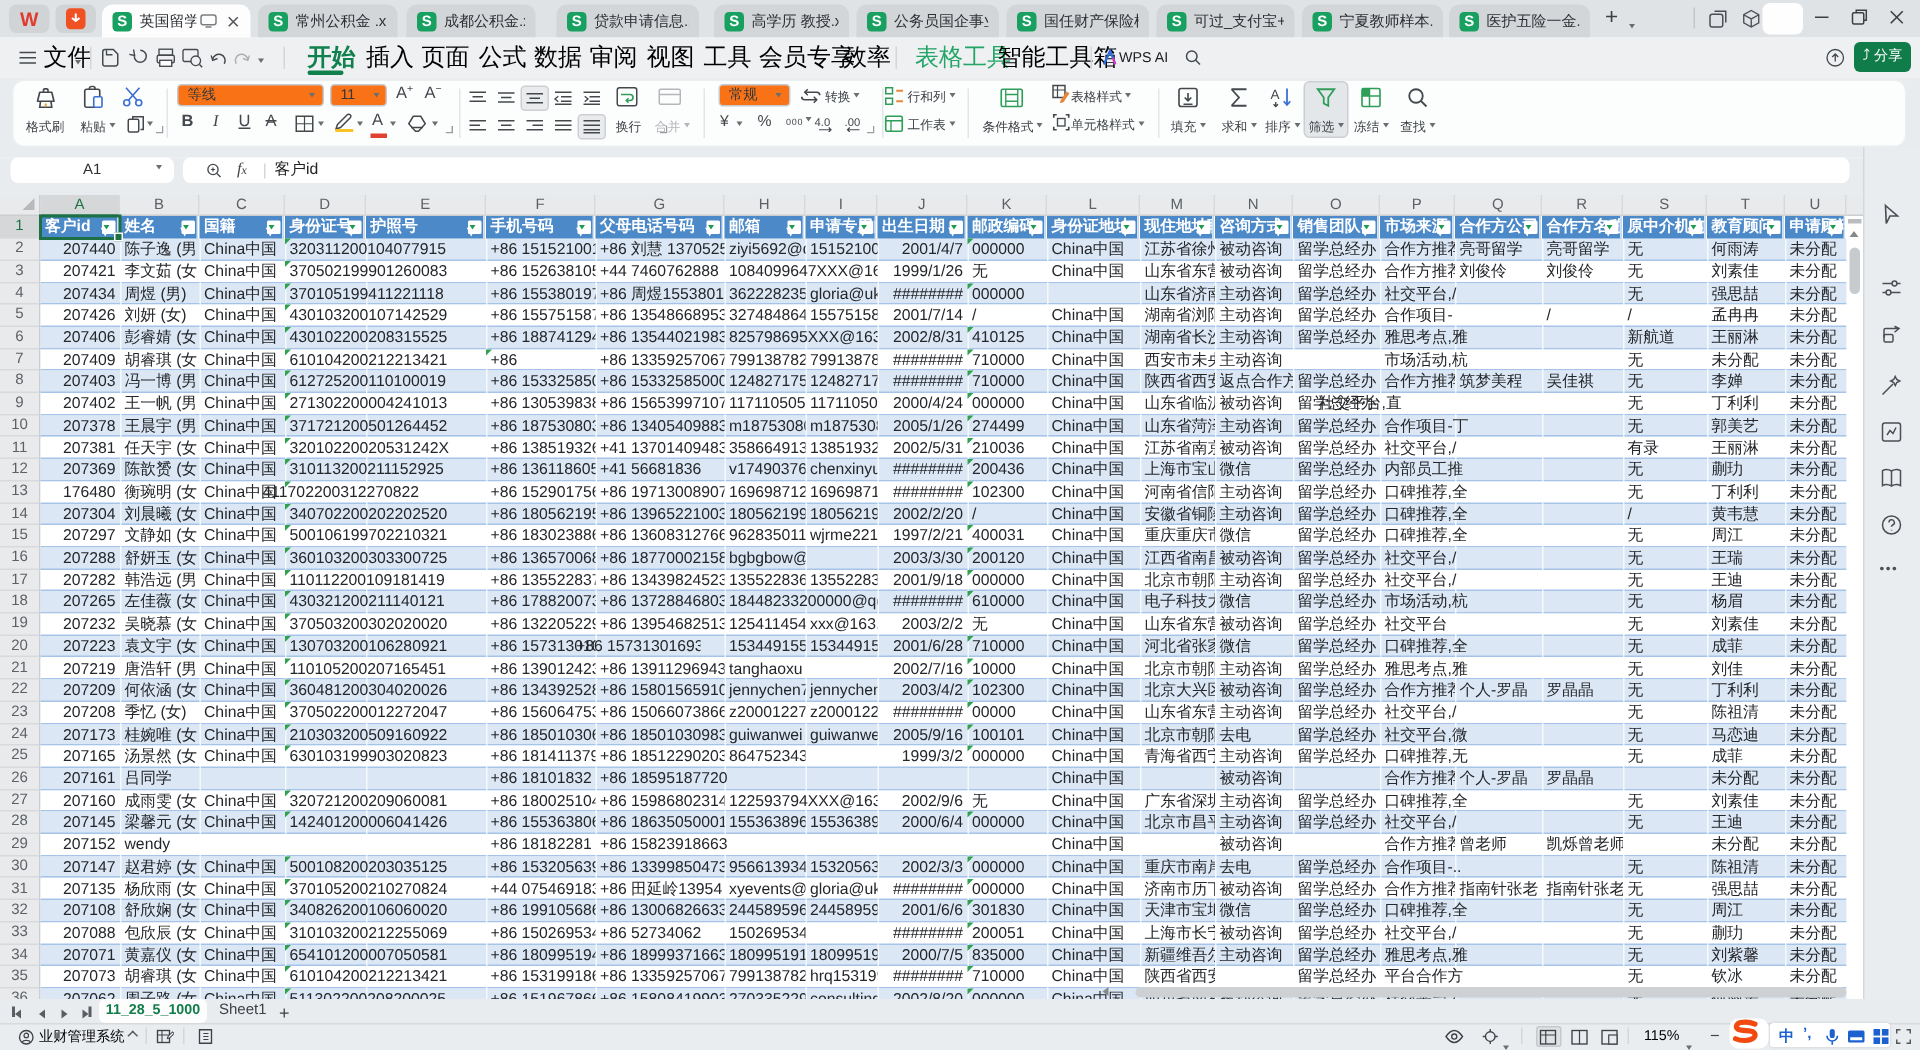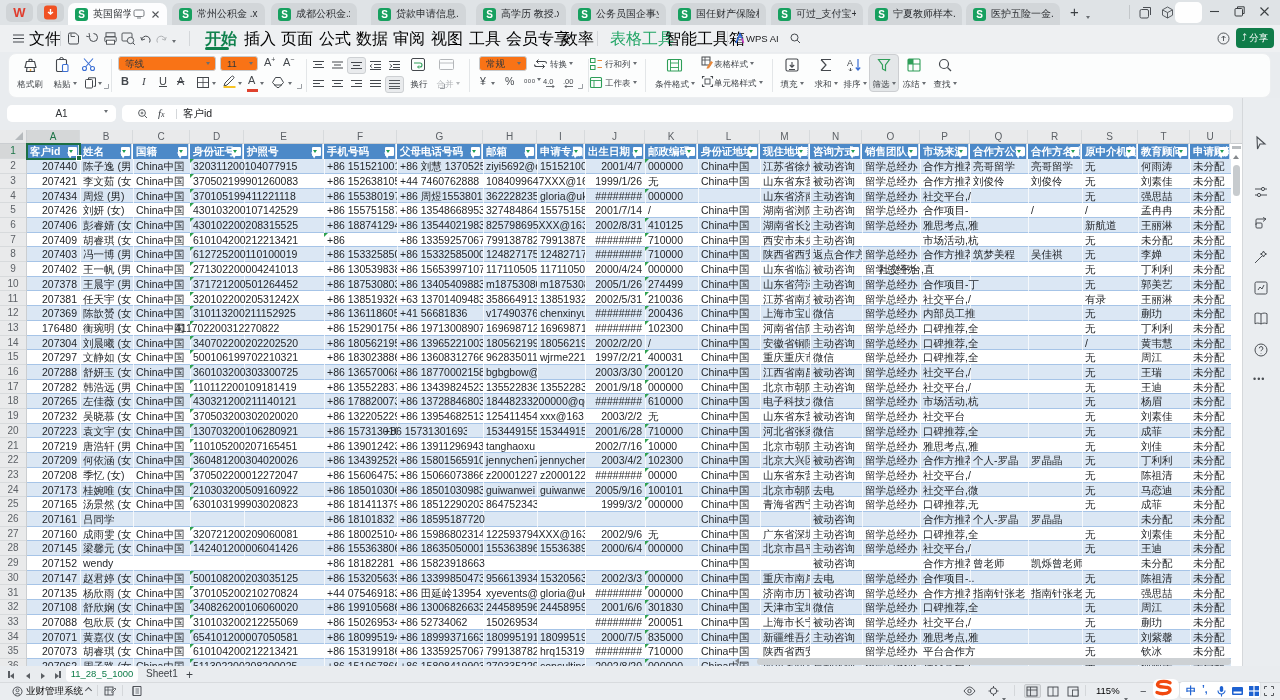--- a/index.html
+++ b/index.html
@@ -62,21 +62,21 @@
 .sbi{z-index:7;position:absolute;left:1253px;width:16px;height:16px;color:#4b4f54}
 
 #vsb{z-index:7;position:absolute;left:1233px;top:165px;width:7px;height:31px;background:#c7cbce;border-radius:4px}
 #vsbup{z-index:7;position:absolute;left:1233px;top:153px;width:8px;height:8px;color:#8a8e92;font-size:7px;line-height:8px}
 #vsbsplit{z-index:7;position:absolute;left:1232px;top:146px;width:9px;height:3px;background:#b9bdc0}
 #hsb{z-index:7;position:absolute;left:757px;top:658px;width:474px;height:7px;background:#cdd1d4;border-radius:4px}
 #hsbl{z-index:7;position:absolute;left:735px;top:657px;width:16px;height:9px;color:#8a8e92;font-size:8px}
 
 #sheetbar{position:absolute;left:0;top:666px;width:1280px;height:16px;background:#e9ecef;z-index:8}
 .snav{position:absolute;font-size:9px;color:#5a5e63;z-index:9}
-#stab{position:absolute;z-index:9;left:66px;top:666px;width:72px;height:16px;background:#fdfdfe;border-radius:4px;color:#0f7c49;font-weight:normal;font-size:9.5px;text-align:center;line-height:16px}
+#stab{position:absolute;z-index:9;left:66px;top:666px;width:72px;height:16px;background:#fdfdfe;border-radius:4px;color:#0f7c49;font-weight:bold;font-size:9.5px;text-align:center;line-height:16px}
 #stab2{position:absolute;z-index:9;left:146px;top:666px;font-size:10px;color:#3e4247;line-height:16px}
 
 #statusbar{position:absolute;left:0;top:682px;width:1280px;height:18px;background:#eaedf0;border-top:1px solid #d8dbde;font-size:9.5px;color:#3e4247;z-index:8}
 .sti{position:absolute;top:3px;z-index:9}
 
 #sogou{z-index:9;position:absolute;left:1180px;top:682px;width:80px;height:16px;background:#fff;border-radius:2px;box-shadow:0 0 2px rgba(0,0,0,.15)}
 #slogo{z-index:10;position:absolute;left:1152px;top:678px;width:28px;height:22px}
 svg{display:block}
 .td{display:inline-block;width:0;height:0;border-left:2.8px solid transparent;border-right:2.8px solid transparent;border-top:3.5px solid #6a6e73;vertical-align:2px;margin-left:2px}
 .trl{display:inline-block;width:0;height:0;border-top:3.5px solid transparent;border-bottom:3.5px solid transparent;border-right:4.5px solid #5a5e63}
@@ -770,21 +770,21 @@
 <div class="c  " style="left:1190px;top:276.8px;width:41px;height:14.7px">未分配</div>
 <div class="gc" style="left:190px;top:276.8px"></div>
 <div class="gc" style="left:645px;top:276.8px"></div>
 <div class="r w" style="top:291.5px;height:14.7px"></div>
 <div class="rn" style="top:291.5px;height:14.7px">11</div>
 <div class="c ta-r " style="left:27px;top:291.5px;width:53px;height:14.7px">207381</div>
 <div class="c  " style="left:80px;top:291.5px;width:53px;height:14.7px">任天宇 (女</div>
 <div class="c  " style="left:133px;top:291.5px;width:57px;height:14.7px">China中国</div>
 <div class="c  " style="left:190px;top:291.5px;width:134px;height:14.7px">32010220020531242X</div>
 <div class="c  " style="left:324px;top:291.5px;width:73px;height:14.7px">+86 13851932666</div>
-<div class="c  " style="left:397px;top:291.5px;width:86px;height:14.7px">+63 13701409483</div>
+<div class="c  " style="left:397px;top:291.5px;width:86px;height:14.7px">+41 13701409483</div>
 <div class="c  " style="left:483px;top:291.5px;width:54px;height:14.7px">3586649131</div>
 <div class="c  " style="left:537px;top:291.5px;width:48px;height:14.7px">1385193266</div>
 <div class="c ta-r " style="left:585px;top:291.5px;width:60px;height:14.7px">2002/5/31</div>
 <div class="c  " style="left:645px;top:291.5px;width:53px;height:14.7px">210036</div>
 <div class="c  " style="left:698px;top:291.5px;width:62px;height:14.7px">China中国</div>
 <div class="c  " style="left:760px;top:291.5px;width:50px;height:14.7px">江苏省南京</div>
 <div class="c  " style="left:810px;top:291.5px;width:52px;height:14.7px">被动咨询</div>
 <div class="c  " style="left:862px;top:291.5px;width:58px;height:14.7px">留学总经办</div>
 <div class="c  " style="left:920px;top:291.5px;width:108px;height:14.7px">社交平台,/</div>
 <div class="c  " style="left:1082px;top:291.5px;width:56px;height:14.7px">有录</div>

